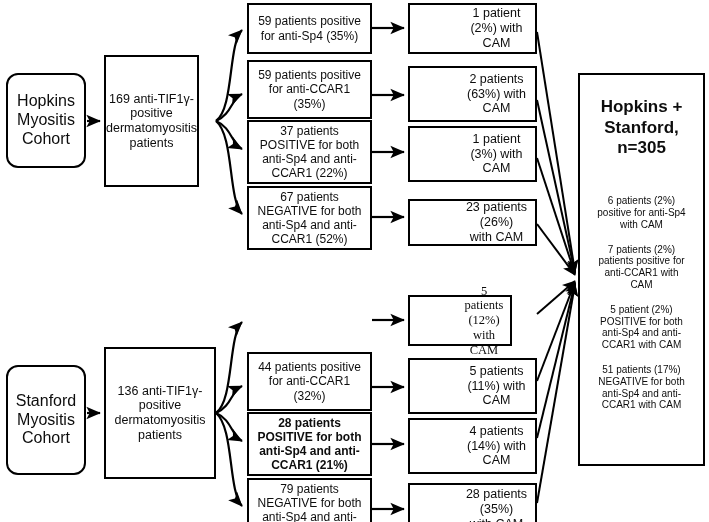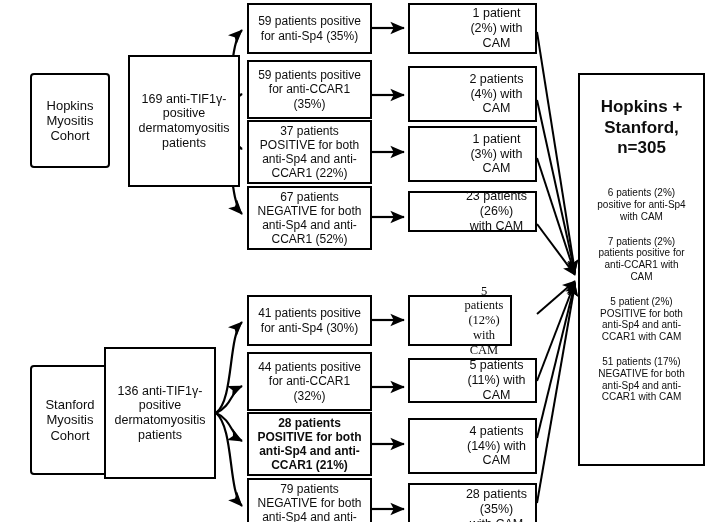--- a/index.html
+++ b/index.html
@@ -35,23 +35,22 @@
     color: #0d0d0d;
     line-height: 1.18;
     z-index: 2;
   }
   .node .txt {
     display: block;
     padding: 0 4px;
     white-space: pre-line;
   }
   .cohort {
-    border-radius: 4px;
-    font-size: 13px;
-    margin-left: 24px;
+    border-radius: 12px;
+    font-size: 16px;
   }
   .stage {
     font-size: 12.5px;
   }
   .group {
     font-size: 12px;
   }
   .cam {
     font-size: 12.5px;
     padding-left: 48px;
@@ -67,21 +66,21 @@
     text-align: center;
     color: #0d0d0d;
     z-index: 2;
     padding: 14px 6px 8px 6px;
   }
   .summary-title {
     font-size: 17px;
     font-weight: bold;
     line-height: 1.22;
     white-space: pre-line;
-    margin-bottom: 28px;
+    margin-bottom: 36px;
     margin-top: 8px;
   }
   .summary-line {
     font-size: 10px;
     line-height: 1.18;
     white-space: pre-line;
     margin-bottom: 13px;
   }
 </style>
 </head>
@@ -129,21 +128,21 @@
     <path d="M537,381 L575,282" fill="none" stroke="#000000" stroke-width="2" marker-end="url(#arrow)"></path>
     <path d="M537,438 L575,283" fill="none" stroke="#000000" stroke-width="2" marker-end="url(#arrow)"></path>
     <path d="M537,503 L575,284" fill="none" stroke="#000000" stroke-width="2" marker-end="url(#arrow)"></path>
   </svg>
 
   <div class="node cohort" style="left:6px; top:73px; width:80px; height:95px;">
     <span class="txt">Hopkins
 Myositis
 Cohort</span>
   </div>
-  <div class="node stage" style="left:104px; top:55px; width:112px; height:132px;margin-left:24px;">
+  <div class="node stage" style="left:104px; top:55px; width:95px; height:132px;">
     <span class="txt">169 anti-TIF1γ-
 positive
 dermatomyositis
 patients</span>
   </div>
 
   <div class="node group" style="left:247px; top:3px; width:125px; height:51px;">
     <span class="txt">59 patients positive
 for anti-Sp4 (35%)</span>
   </div>
@@ -163,48 +162,44 @@
 NEGATIVE for both
 anti-Sp4 and anti-
 CCAR1 (52%)</span>
   </div>
 
   <div class="node cam" style="left:408px; top:3px; width:129px; height:51px;">
     <span class="txt">1 patient (2%) with
 CAM</span>
   </div>
   <div class="node cam" style="left:408px; top:66px; width:129px; height:56px;">
-    <span class="txt">2 patients (4%) with
+    <span class="txt">2 patients (63%) with
 CAM</span>
   </div>
   <div class="node cam" style="left:408px; top:126px; width:129px; height:56px;">
     <span class="txt">1 patient (3%) with
 CAM</span>
   </div>
-  <div class="node cam" style="left:408px; top:191px; width:129px; height:41px;text-align:center;">
+  <div class="node cam" style="left:408px; top:199px; width:129px; height:47px;text-align:center;">
     <span class="txt">23 patients (26%)
 with CAM</span>
   </div>
 
   <div class="node cohort" style="left:6px; top:365px; width:80px; height:110px;">
     <span class="txt">Stanford
 Myositis
 Cohort</span>
   </div>
   <div class="node stage" style="left:104px; top:347px; width:112px; height:132px;">
     <span class="txt">136 anti-TIF1γ-
 positive
 dermatomyositis
 patients</span>
   </div>
 
-  <div class="node group" style="left:247px; top:295px; width:125px; height:51px;">
-    <span class="txt">41 patients positive
-for anti-Sp4 (30%)</span>
-  </div>
   <div class="node group" style="left:247px; top:352px; width:125px; height:59px;">
     <span class="txt">44 patients positive
 for anti-CCAR1
 (32%)</span>
   </div>
   <div class="node group" style="left:247px; top:412px; width:125px; height:64px;font-weight:bold;">
     <span class="txt">28 patients
 POSITIVE for both
 anti-Sp4 and anti-
 CCAR1 (21%)</span>
@@ -213,21 +208,21 @@
     <span class="txt">79 patients
 NEGATIVE for  both
 anti-Sp4 and anti-
 CCAR1 (58%)</span>
   </div>
 
   <div class="node cam" style="left:408px; top:295px; width:104px; height:51px;font-family:Liberation Serif, serif;">
     <span class="txt">5 patients (12%) with
 CAM</span>
   </div>
-  <div class="node cam" style="left:408px; top:358px; width:129px; height:45px;">
+  <div class="node cam" style="left:408px; top:358px; width:129px; height:56px;">
     <span class="txt">5 patients (11%) with
 CAM</span>
   </div>
   <div class="node cam" style="left:408px; top:418px; width:129px; height:56px;">
     <span class="txt">4 patients (14%) with
 CAM</span>
   </div>
   <div class="node cam" style="left:408px; top:483px; width:129px; height:53px;">
     <span class="txt">28 patients (35%)
 with CAM</span>

